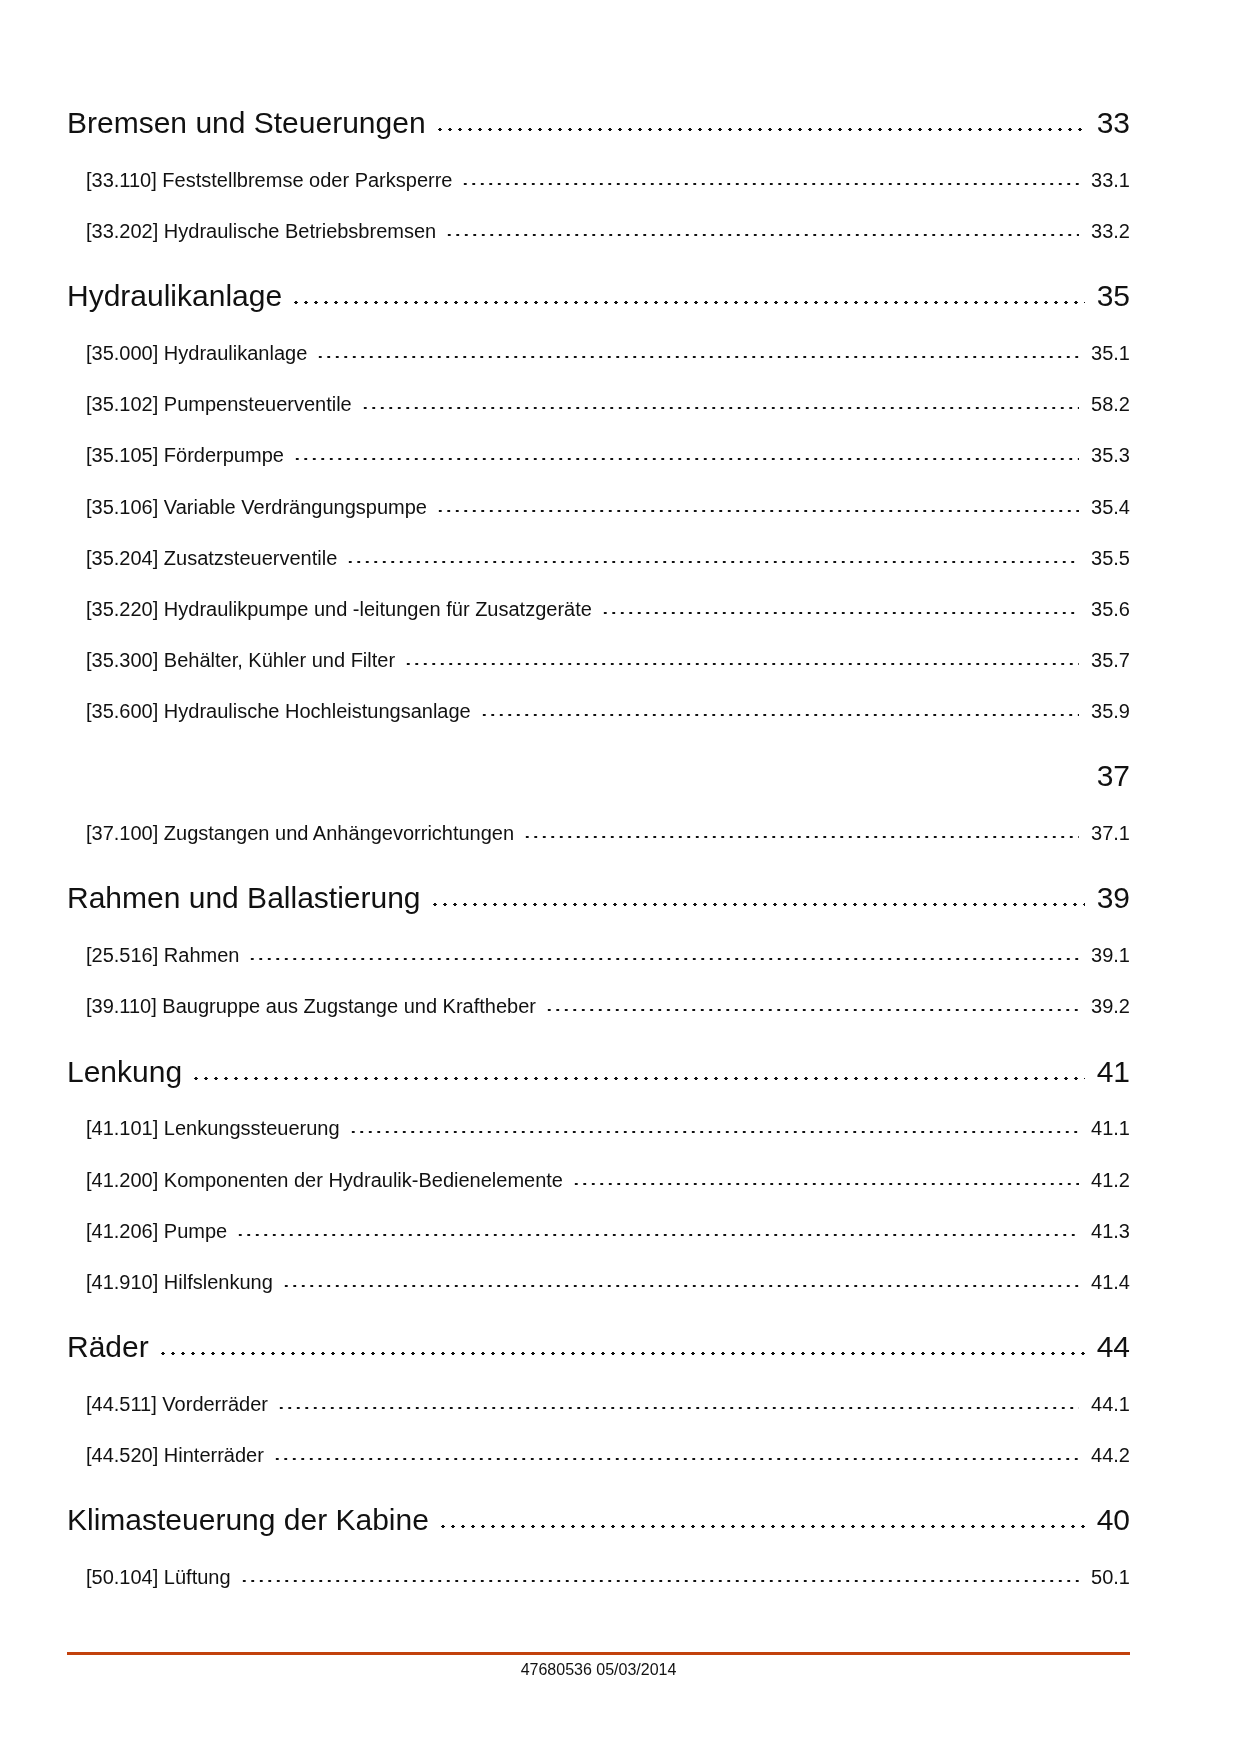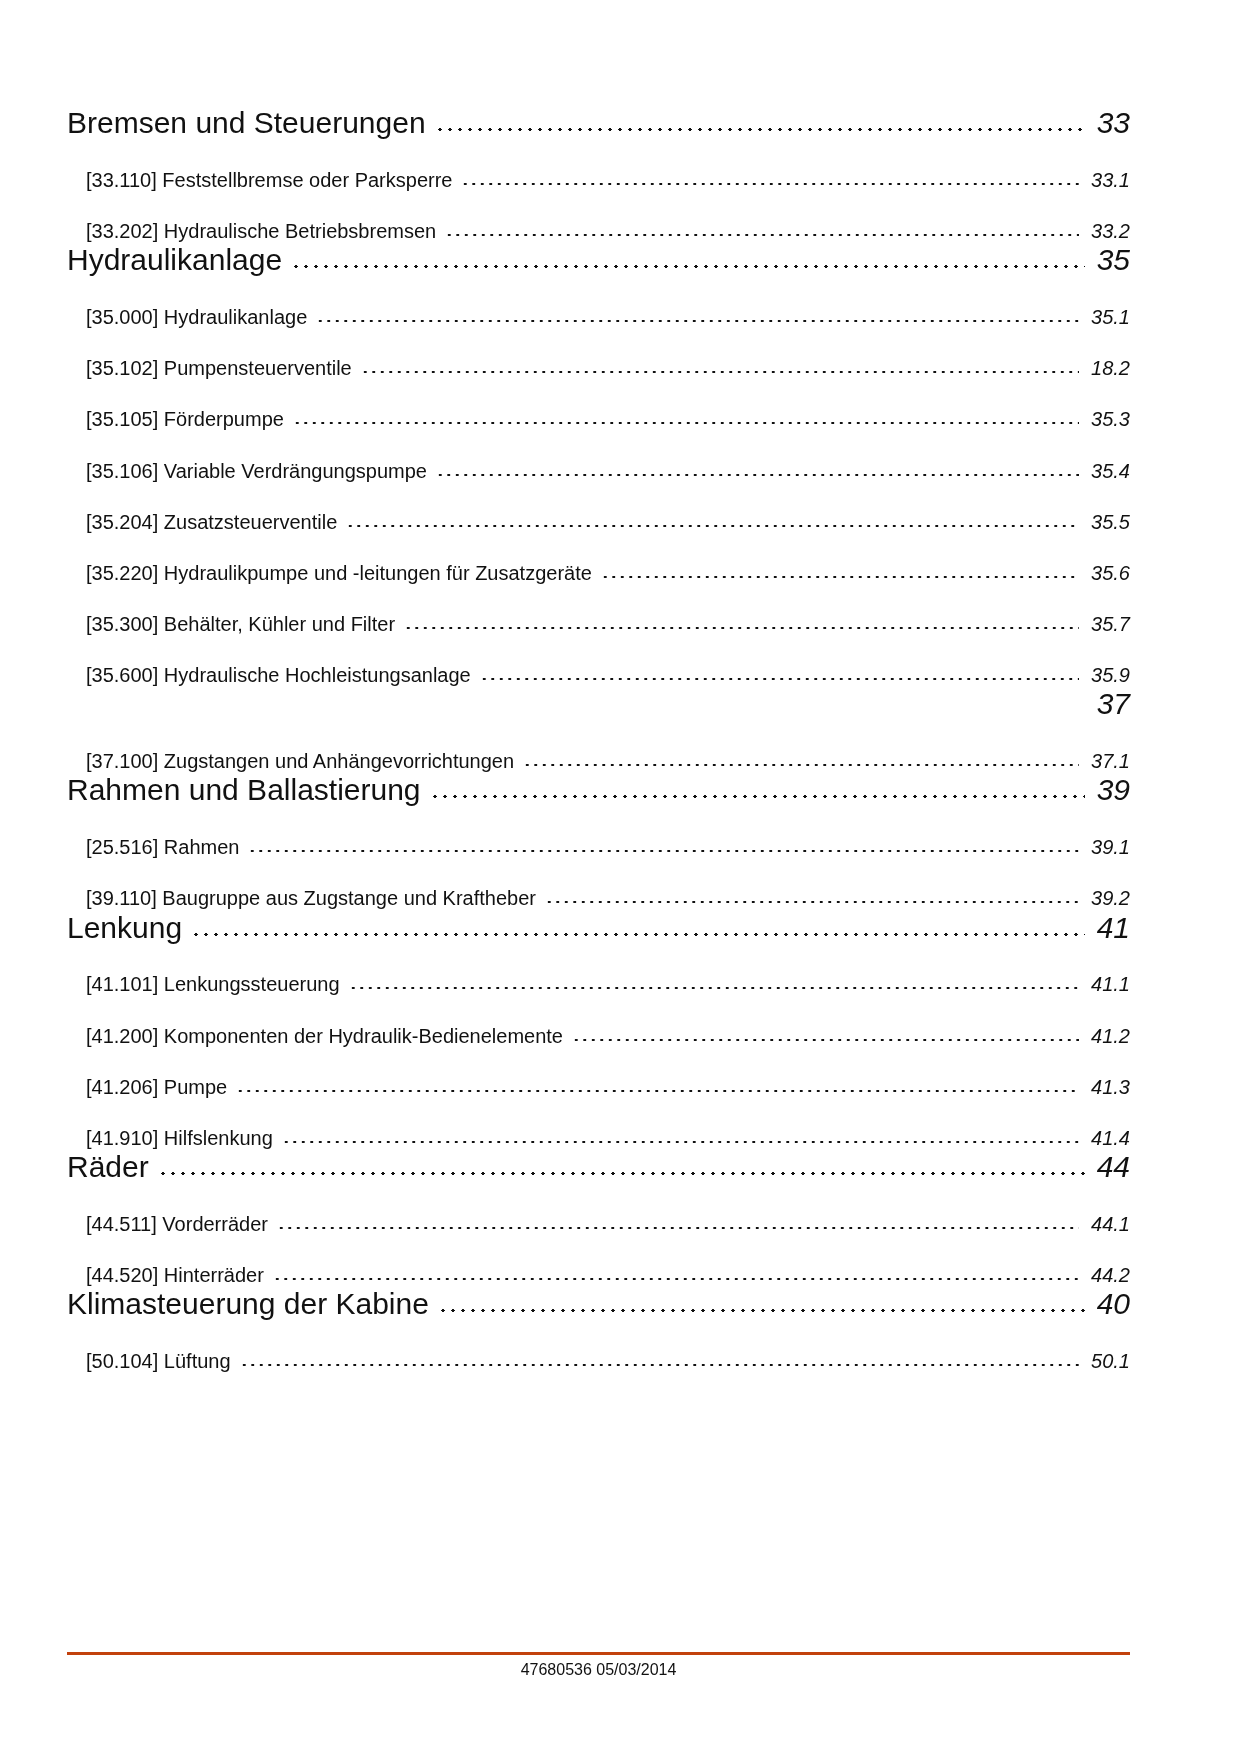--- a/index.html
+++ b/index.html
@@ -25,20 +25,21 @@
   }
   .row {
     display: flex;
     align-items: baseline;
     line-height: 1.16;
     white-space: nowrap;
     justify-content: space-between;
   }
   .row.heading {
     font-size: 30px;
+    margin-top: 36px;
   }
   .row.heading:first-child {
     margin-top: 0;
   }
   .row.item {
     font-size: 20px;
     margin-top: 28px;
     padding-left: 19px;
   }
   .label {
@@ -59,21 +60,20 @@
   .row.item .leader {
     background-image: radial-gradient(circle, #111 1.25px, rgba(0,0,0,0) 1.5px);
     background-size: 8.5px 6px;
   }
   .row.no-dots .leader {
     background-image: none;
   }
   .pagenum {
     flex: 0 0 auto;
     margin-left: 2px;
-    font-style: italic;
   }
   .footer {
     position: absolute;
     left: 67px;
     right: 111px;
     top: 1652px;
     border-top: 3px solid #c2410c;
     text-align: center;
     padding-top: 6px;
     font-size: 16px;
@@ -107,21 +107,21 @@
       <span class="pagenum">35</span>
     </div>
     <div class="row item">
       <span class="label">[35.000] Hydraulikanlage</span>
       <span class="leader"></span>
       <span class="pagenum">35.1</span>
     </div>
     <div class="row item">
       <span class="label">[35.102] Pumpensteuerventile</span>
       <span class="leader"></span>
-      <span class="pagenum">18.2</span>
+      <span class="pagenum">58.2</span>
     </div>
     <div class="row item">
       <span class="label">[35.105] Förderpumpe</span>
       <span class="leader"></span>
       <span class="pagenum">35.3</span>
     </div>
     <div class="row item">
       <span class="label">[35.106] Variable Verdrängungspumpe</span>
       <span class="leader"></span>
       <span class="pagenum">35.4</span>

